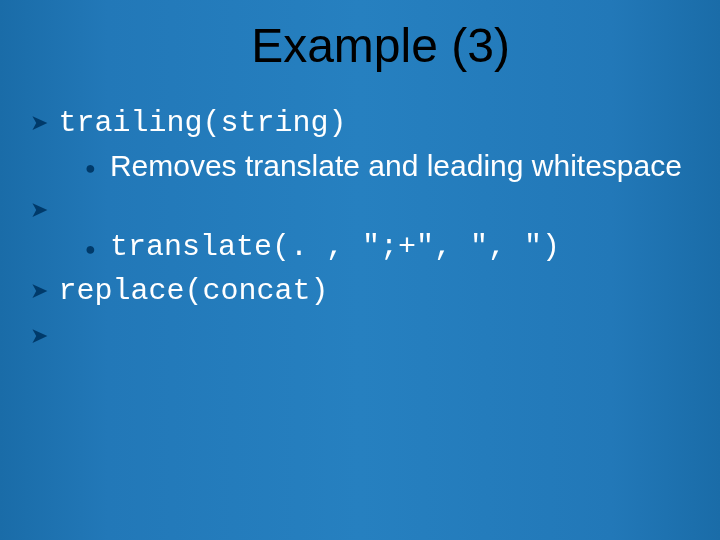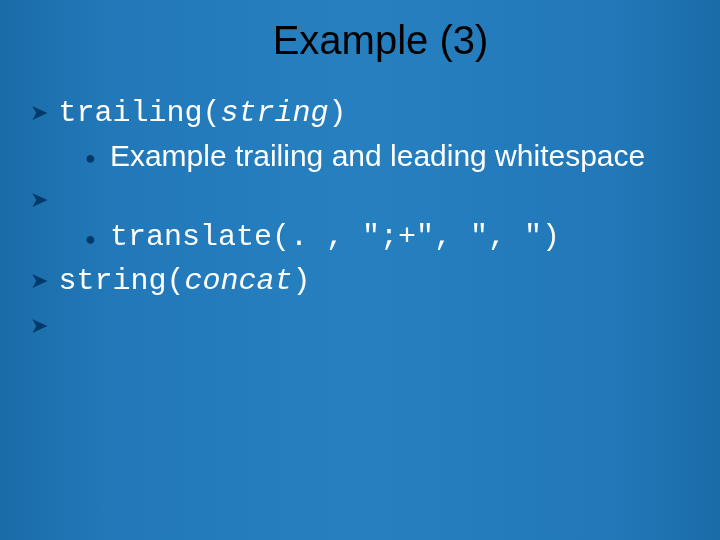--- a/index.html
+++ b/index.html
@@ -10,21 +10,21 @@
     overflow: hidden;
   }
   body {
     background: linear-gradient(to right, #1a6ca8 0%, #2278b8 15%, #2680c0 50%, #2278b8 85%, #1a6ca8 100%);
     font-family: Arial, sans-serif;
     color: #fff;
     position: relative;
   }
   .title {
     text-align: center;
-    font-size: 40px;
+    font-size: 48px;
     margin-top: 18px;
     color: #000;
     font-weight: normal;
     margin-left: 41px;
   }
   .content {
     margin-top: 28px;
     margin-left: 30px;
     font-size: 30px;
     line-height: 1.35;
@@ -51,56 +51,55 @@
     font-size: 18px;
     color: #003a6a;
     margin-right: 14px;
     margin-top: 10px;
     flex-shrink: 0;
   }
   .mono {
     font-family: "Courier New", monospace;
   }
   .ital {
-    font-style: italic;
     text-align: center;
   }
 </style>
 </head>
 <body>
 
 <div class="title">Example (3)</div>
 
 <div class="content">
 
   <div class="item-l1">
     <span class="arrow">➤</span>
     <span>
       <span class="mono">trailing(</span><span class="mono ital">string</span><span class="mono">)</span>
     </span>
   </div>
 
   <div class="item-l2">
     <span class="dot">●</span>
-    <span>Example trailing and leading whitespace</span>
+    <span>Removes translate and leading whitespace</span>
   </div>
 
   <div class="item-l1">
     <span class="arrow">➤</span>
   </div>
 
   <div class="item-l2">
     <span class="dot">●</span>
     <span class="mono">translate(. , ";+", ", ")</span>
   </div>
 
   <div class="item-l1">
     <span class="arrow">➤</span>
     <span>
-      <span class="mono">string(</span><span class="mono ital">concat</span><span class="mono">)</span>
+      <span class="mono">replace(</span><span class="mono ital">concat</span><span class="mono">)</span>
     </span>
   </div>
 
   <div class="item-l1">
     <span class="arrow">➤</span>
   </div>
 
 </div>
 
 </body></html>

